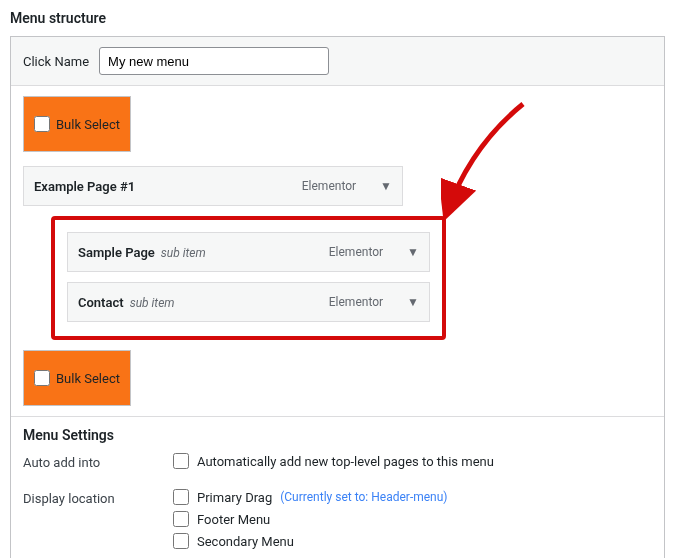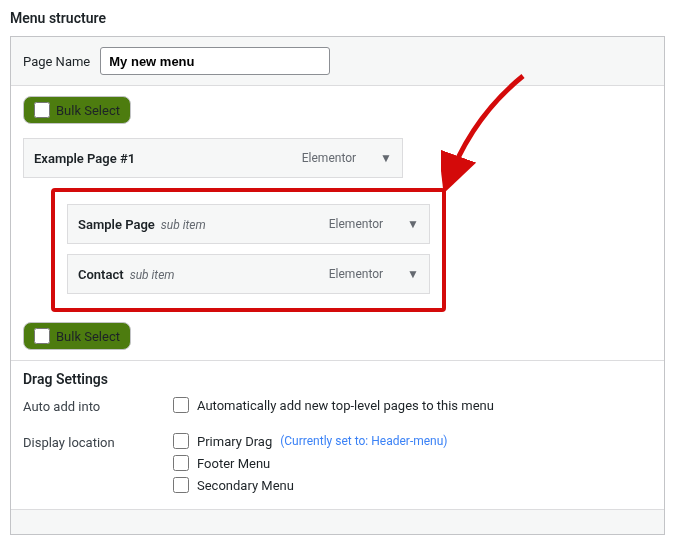--- a/index.html
+++ b/index.html
@@ -4,23 +4,23 @@
 <style>
 * { box-sizing: border-box; margin: 0; padding: 0; }
 body { font-family: -apple-system, BlinkMacSystemFont, "Segoe UI", Roboto, sans-serif; font-size: 13px; color: #1d2327; background: #fff; padding: 10px; }
 .heading { font-size: 14px; font-weight: 600; margin-bottom: 10px; }
 .panel { border: 1px solid #c3c4c7; background: #f6f7f7; }
 .panel-row { padding: 10px 12px; border-bottom: 1px solid #dcdcde; }
 .panel-row.white { background: #fff; }
 .panel-row:last-child { border-bottom: none; }
 .menu-name-row { display: flex; align-items: center; gap: 10px; }
 .menu-name-row label { font-size: 13px; }
-.menu-name-row input { border: 1px solid #8c8f94; border-radius: 3px; padding: 4px 8px; font-size: 13px; width: 230px; height: 28px; font-weight: bold; }
+.menu-name-row input { border: 1px solid #8c8f94; border-radius: 3px; padding: 4px 8px; font-size: 13px; width: 230px; height: 28px; }
 .instructions { font-size: 13px; margin-bottom: 12px; }
-.bulk-select { display: inline-flex; align-items: center; gap: 6px; font-size: 13px; border: 1px solid #c3c4c7; background: #4d7c0f; padding: 5px 10px; border-radius: 8px; }
+.bulk-select { display: inline-flex; align-items: center; gap: 6px; font-size: 13px; border: 1px solid #c3c4c7; background: #f97316; padding: 19px 10px; border-radius: 0; }
 .bulk-select input[type="checkbox"] { width: 16px; height: 16px; border: 1px solid #8c8f94; border-radius: 3px; }
 .menu-items { margin: 14px 0 10px 0; position: relative; }
 .menu-item { border: 1px solid #dcdcde; background: #f6f7f7; display: flex; justify-content: space-between; align-items: center; padding: 10px 10px; height: 40px; width: 380px; margin-bottom: 10px; }
 .menu-item .left { display: flex; align-items: baseline; gap: 6px; justify-content: center; }
 .menu-item .title { font-weight: 600; font-size: 13px; }
 .menu-item .sub { font-style: italic; color: #646970; font-size: 12px; }
 .menu-item .right { display: flex; align-items: center; gap: 24px; color: #646970; font-size: 12px; }
 .menu-item .arrow { cursor: pointer; }
 .sub-items { margin-left: 28px; border: 4px solid #d40a0a; padding: 12px 12px 4px 12px; width: 395px; border-radius: 4px; }
 .sub-items .menu-item { width: 100%; }
@@ -34,21 +34,21 @@
 .arrow-annotation { position: absolute; top: -70px; left: 418px; pointer-events: none; }
 </style>
 </head>
 <body>
 
 <div class="heading">Menu structure</div>
 
 <div class="panel">
 
   <div class="panel-row menu-name-row">
-    <label>Page Name</label>
+    <label>Click Name</label>
     <input type="text" value="My new menu" style="">
   </div>
 
   <div class="panel-row white">
 
     <div class="bulk-select">
       <input type="checkbox" style="">
       <span>Bulk Select</span>
     </div>
 
@@ -96,21 +96,21 @@
       </svg>
     </div>
 
     <div class="bulk-select">
       <input type="checkbox" style="">
       <span>Bulk Select</span>
     </div>
   </div>
 
   <div class="panel-row white">
-    <div class="section-heading">Drag Settings</div>
+    <div class="section-heading">Menu Settings</div>
     <div class="settings-grid">
       <div class="label">Auto add into</div>
       <div>
         <div class="check-row">
           <input type="checkbox" style="">
           <span>Automatically add new top-level pages to this menu</span>
         </div>
       </div>
       <div class="label">Display location</div>
       <div>

